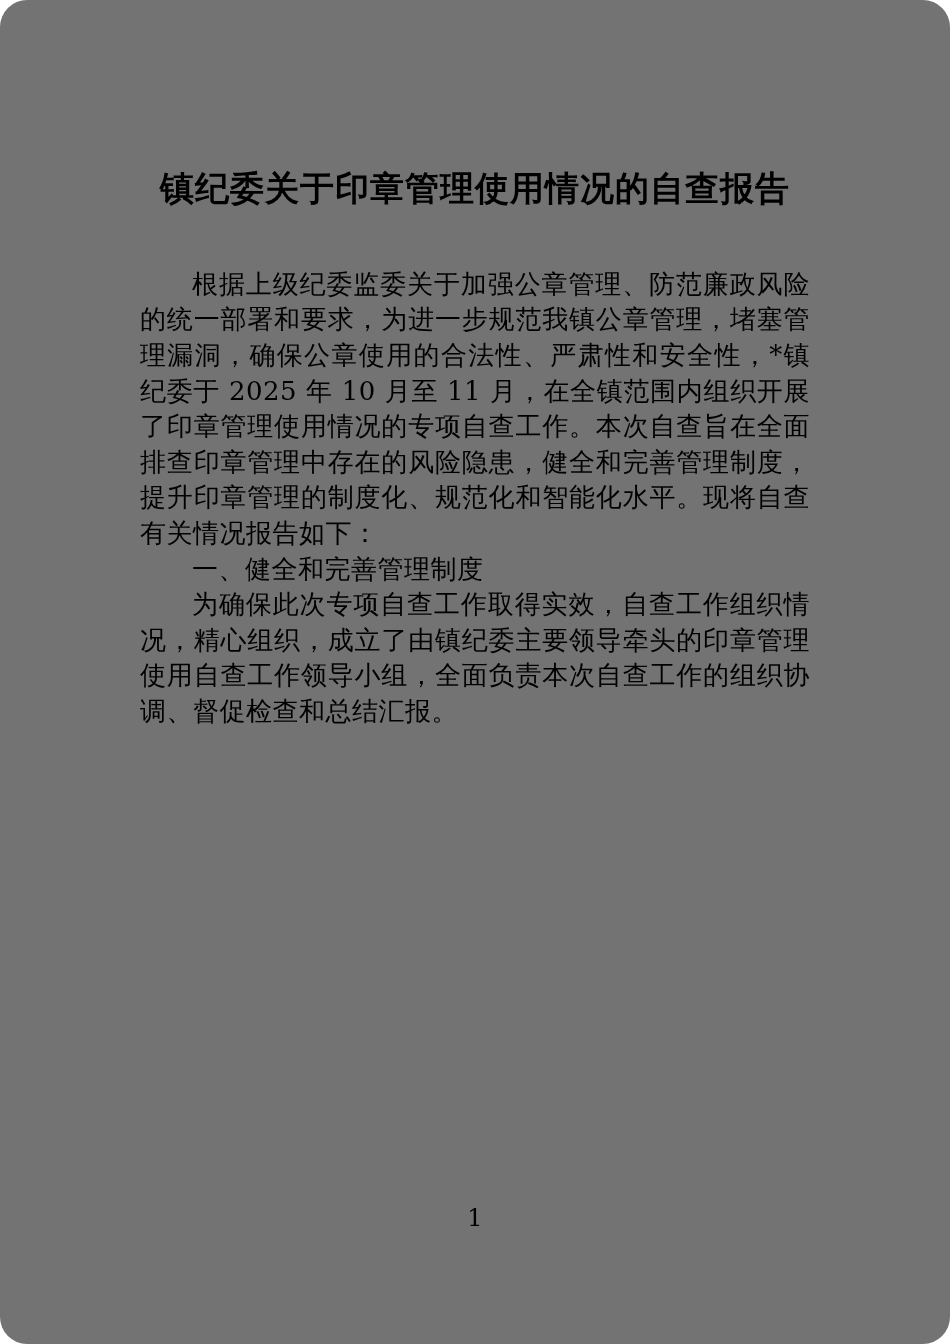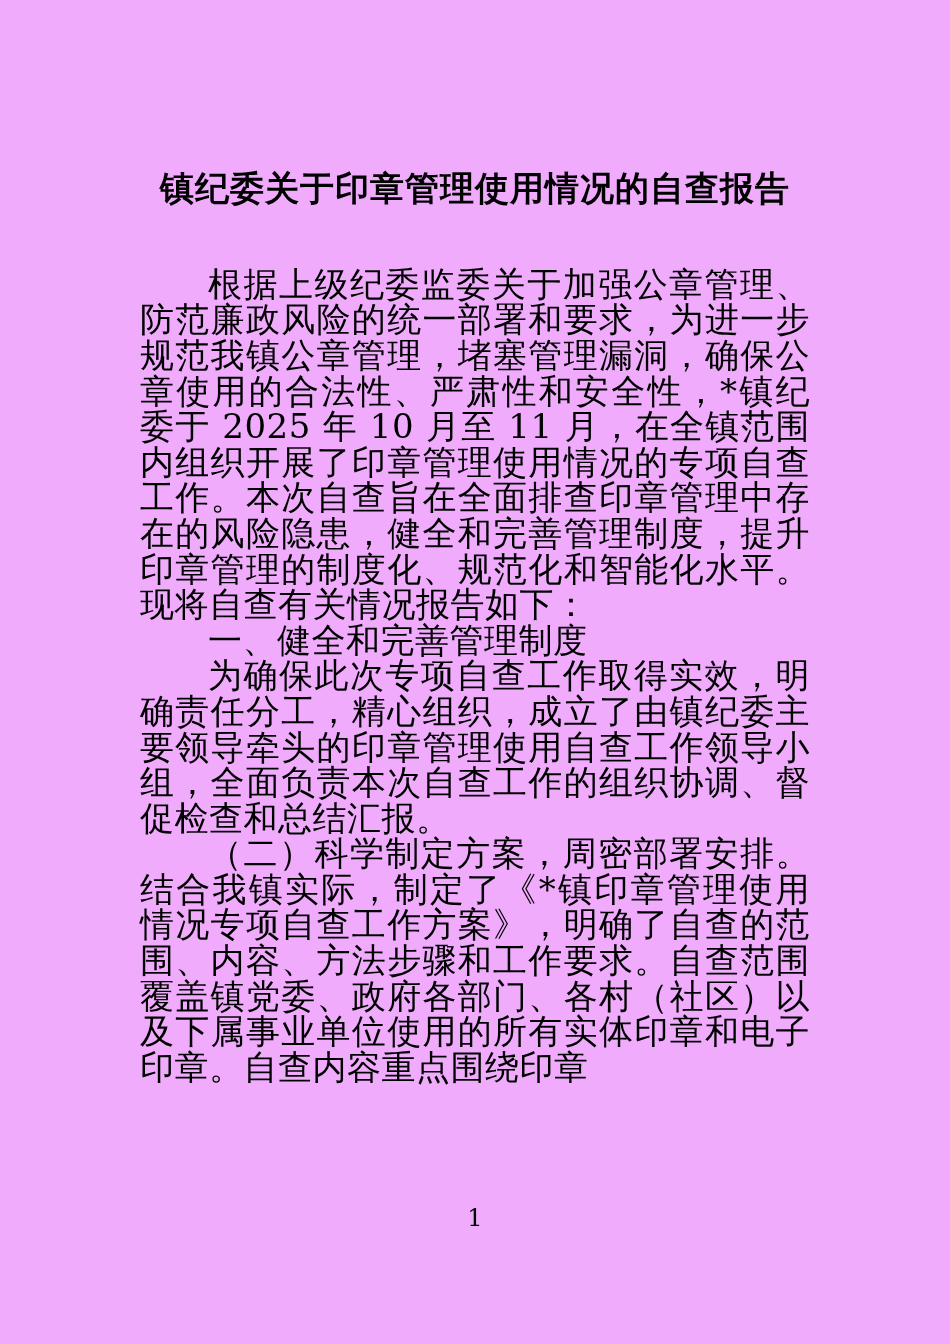--- a/index.html
+++ b/index.html
@@ -5,38 +5,39 @@
   html, body {
     margin: 0;
     padding: 0;
     background: #ffffff;
   }
   .page {
     position: relative;
     width: 950px;
     height: 1344px;
     margin: 0 auto;
-    background: #f0abfc;
+    background: #737373;
     box-sizing: border-box;
     padding: 168px 140px 0 140px;
     color: #000000;
     overflow: hidden;
+    border-radius: 27px;
   }
   .doc-title {
     font-family: "DejaVu Sans", "Liberation Sans", sans-serif;
     font-size: 34px;
     font-weight: bold;
     text-align: center;
     line-height: 1.2;
     margin: 0 0 58px 0;
     letter-spacing: 1px;
   }
   .doc-body {
     font-family: "DejaVu Serif", "Liberation Serif", serif;
-    font-size: 34px;
+    font-size: 26px;
     line-height: 35.6px;
     letter-spacing: 0.5px;
   }
   .para {
     margin: 0;
     text-indent: 2em;
     text-align: justify;
     text-justify: inter-ideograph;
     word-break: break-all;
   }
@@ -54,19 +55,18 @@
 </head>
 <body>
 
 <div class="page">
 
   <h1 class="doc-title">镇纪委关于印章管理使用情况的自查报告</h1>
 
   <div class="doc-body">
     <p class="para">根据上级纪委监委关于加强公章管理、防范廉政风险的统一部署和要求，为进一步规范我镇公章管理，堵塞管理漏洞，确保公章使用的合法性、严肃性和安全性，*镇纪委于 2025 年 10 月至 11 月，在全镇范围内组织开展了印章管理使用情况的专项自查工作。本次自查旨在全面排查印章管理中存在的风险隐患，健全和完善管理制度，提升印章管理的制度化、规范化和智能化水平。现将自查有关情况报告如下：</p>
     <p class="para">一、健全和完善管理制度</p>
-    <p class="para">为确保此次专项自查工作取得实效，明确责任分工，精心组织，成立了由镇纪委主要领导牵头的印章管理使用自查工作领导小组，全面负责本次自查工作的组织协调、督促检查和总结汇报。</p>
-    <p class="para">（二）科学制定方案，周密部署安排。结合我镇实际，制定了《*镇印章管理使用情况专项自查工作方案》，明确了自查的范围、内容、方法步骤和工作要求。自查范围覆盖镇党委、政府各部门、各村（社区）以及下属事业单位使用的所有实体印章和电子印章。自查内容重点围绕印章</p>
+    <p class="para">为确保此次专项自查工作取得实效，自查工作组织情况，精心组织，成立了由镇纪委主要领导牵头的印章管理使用自查工作领导小组，全面负责本次自查工作的组织协调、督促检查和总结汇报。</p>
   </div>
 
   <div class="page-footer">1</div>
 
 </div>
 
 </body></html>

